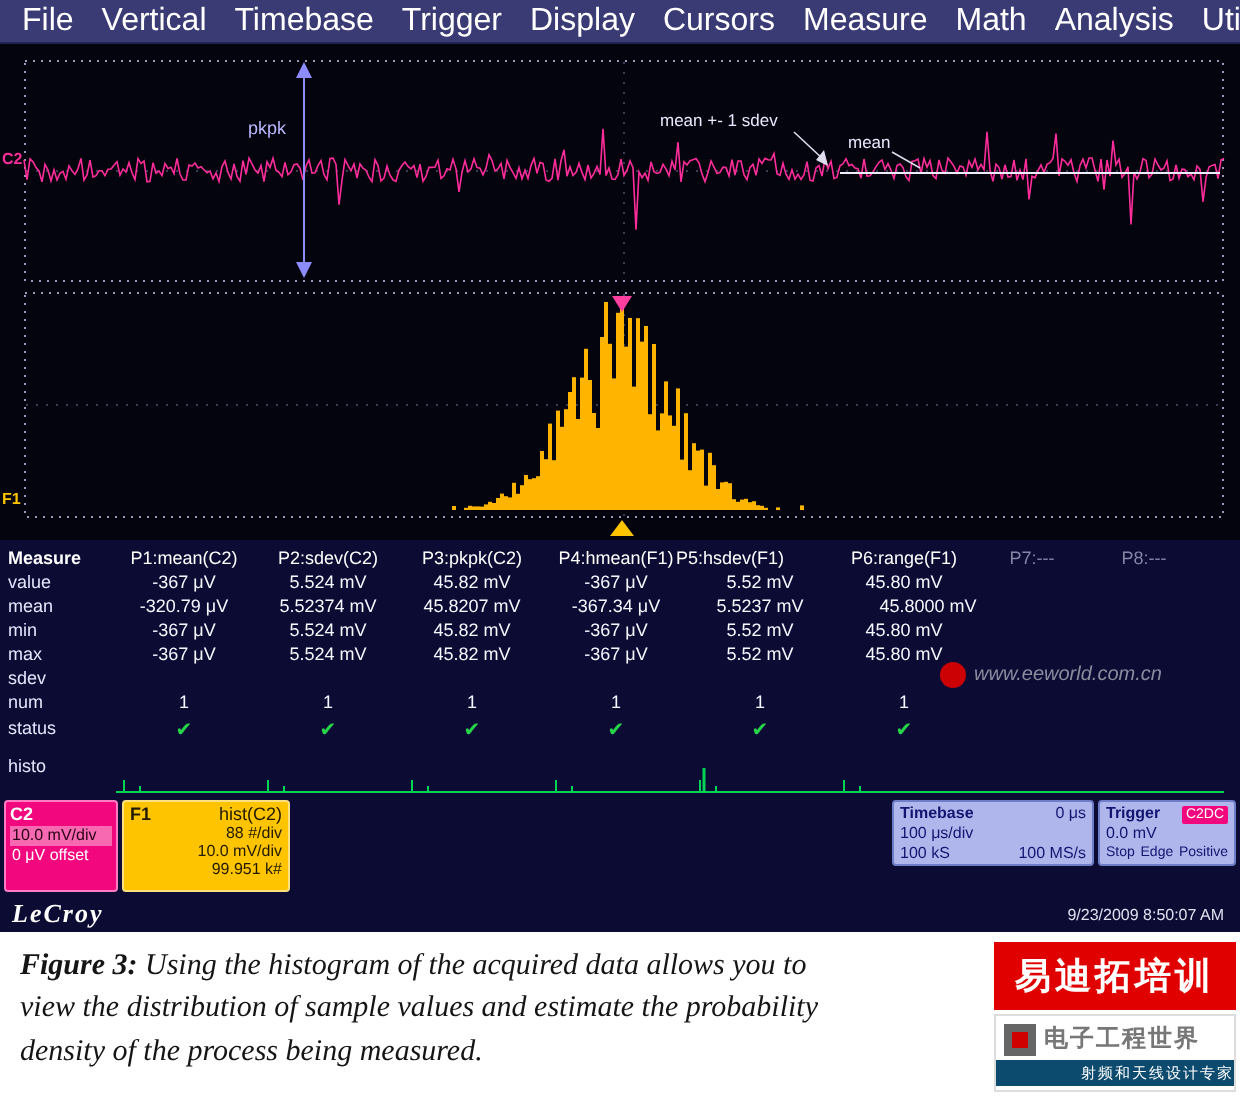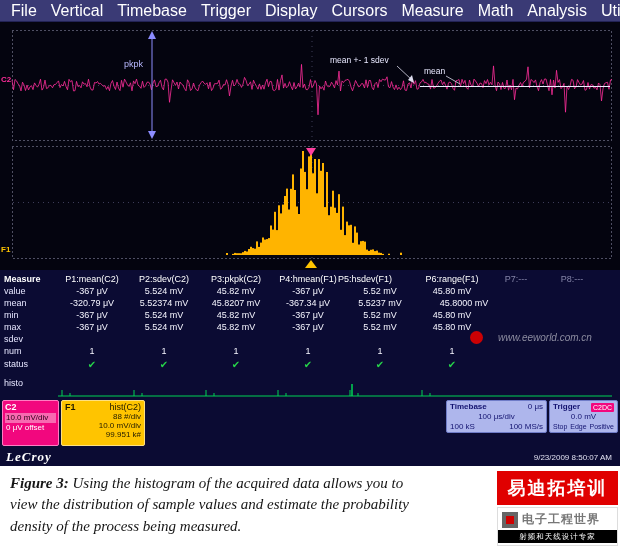--- a/index.html
+++ b/index.html
@@ -37,46 +37,46 @@
   .c2box .dline{line-height:10px;padding:0 1px}
   .c2box .dline.sel{background:rgba(255,255,255,.4);color:#2a0016}
   .f1box{left:61px;top:400px;width:84px;height:46px;background:#ffc400;color:#201a00;border:1px solid #ffe080;padding:1px 3px}
   .f1box .dhead{display:flex;justify-content:space-between;font-size:9px;line-height:10px}
   .f1box .dhead b{font-weight:bold}
   .f1box .dline{text-align:right;line-height:9px}
   .tbbox,.trbox{background:#aeb6ec;color:#141470;border:1px solid #6f7cc8;padding:1px 3px}
   .tbbox{left:446px;top:400px;width:101px;height:33px}
   .trbox{left:549px;top:400px;width:69px;height:33px}
   .drow{display:flex;justify-content:space-between;line-height:10px}
-  .drow.right{justify-content:center}
+  .drow.right{justify-content:flex-start}
   .drow b{font-weight:bold}
   .drow.three{font-size:7px}
   .trbox .tag{background:#f2077e;color:#fff;font-size:7px;padding:0 2px;border-radius:1px;line-height:9px;align-self:center}
 
   
   .footer{position:absolute;left:0;top:448px;width:620px;height:18px;background:#0b0b33}
   .lecroy-logo{position:absolute;left:6px;top:1px;color:#fff;font:italic bold 13px "Liberation Serif",serif;letter-spacing:1px}
   .datetime{position:absolute;right:8px;top:5px;color:#e0e0f0;font-size:8px}
 
   
   .caption{position:absolute;left:0;top:466px;width:620px;height:82px;background:#ffffff;padding:7px 0 0 10px}
   .caption p{width:408px;font:italic 15px/1.42 "Liberation Serif",serif;color:#151515}
   .caption b{font-weight:bold;font-style:italic}
 
   
-  .wm-eeworld{position:absolute;left:470px;top:331px;display:flex;align-items:center;gap:15px;opacity:.9}
+  .wm-eeworld{position:absolute;left:470px;top:331px;display:flex;align-items:center;gap:4px;opacity:.9}
   .wm-dot{width:13px;height:13px;border-radius:50%;background:#e00000;display:inline-block}
   .wm-eetext{color:#9a9aac;font-size:10px;font-style:italic}
   .wm-training{position:absolute;left:497px;top:471px;width:121px;height:34px;background:#e00000;color:#fff;font-weight:bold;font-size:18px;text-align:center;line-height:34px;letter-spacing:2px}
   .wm-logo{position:absolute;left:497px;top:507px;width:121px;height:39px;background:#fff;border:1px solid #ddd}
   .wm-logo-top{display:flex;align-items:center;gap:4px;padding:3px 4px 2px 4px}
   .wm-chip{width:16px;height:16px;background:#666;position:relative;display:inline-block}
   .wm-chip::after{content:"";position:absolute;left:4px;top:4px;width:8px;height:8px;background:#d00000}
   .wm-title{color:#777;font-weight:bold;font-size:12px;letter-spacing:1px}
-  .wm-strip{background:#000000;color:#fff;font-size:7.5px;text-align:center;line-height:13px;height:13px;letter-spacing:1px}
+  .wm-strip{background:#0c4a6e;color:#fff;font-size:7.5px;text-align:right;line-height:13px;height:13px;letter-spacing:1px}
 </style>
 </head>
 <body>
 
 <div class="screen">
 
   <div class="menubar">
       <span class="mi">File</span>
       <span class="mi">Vertical</span>
       <span class="mi">Timebase</span>

